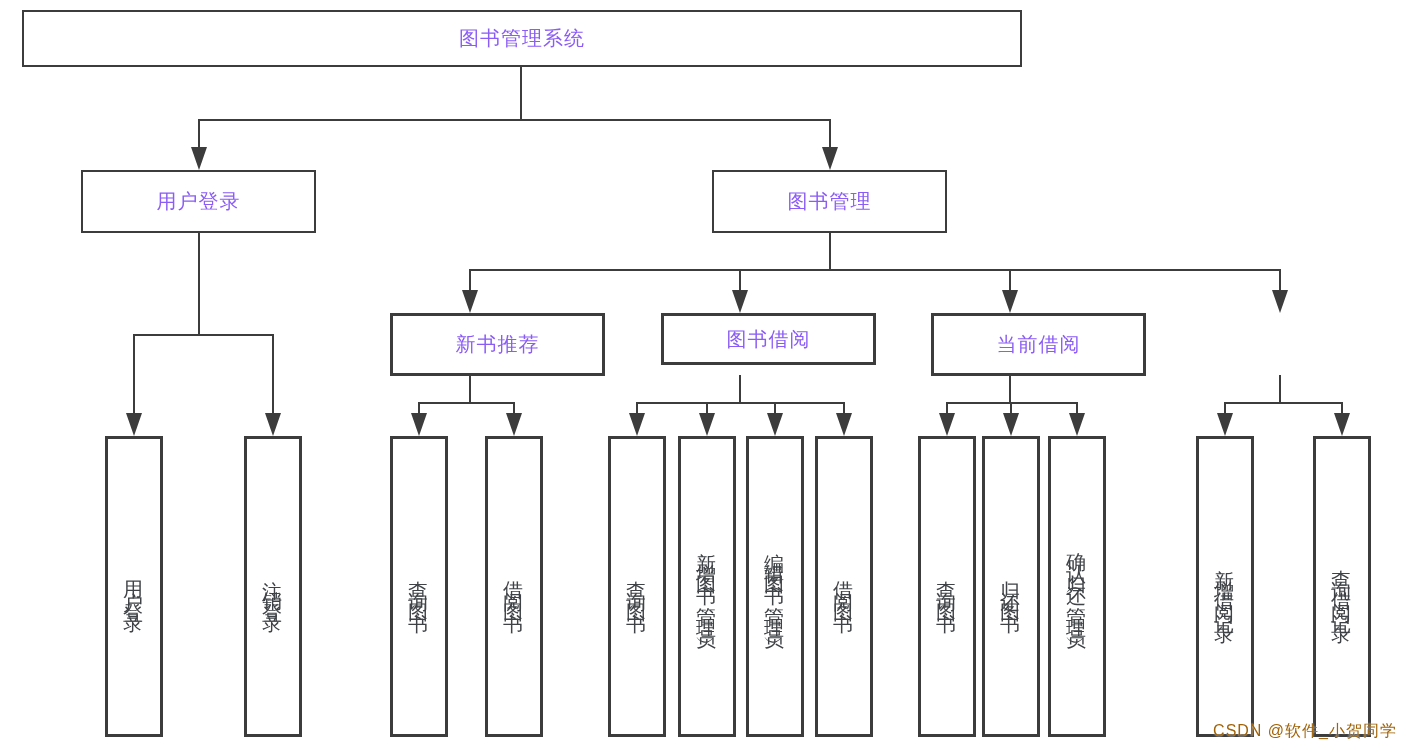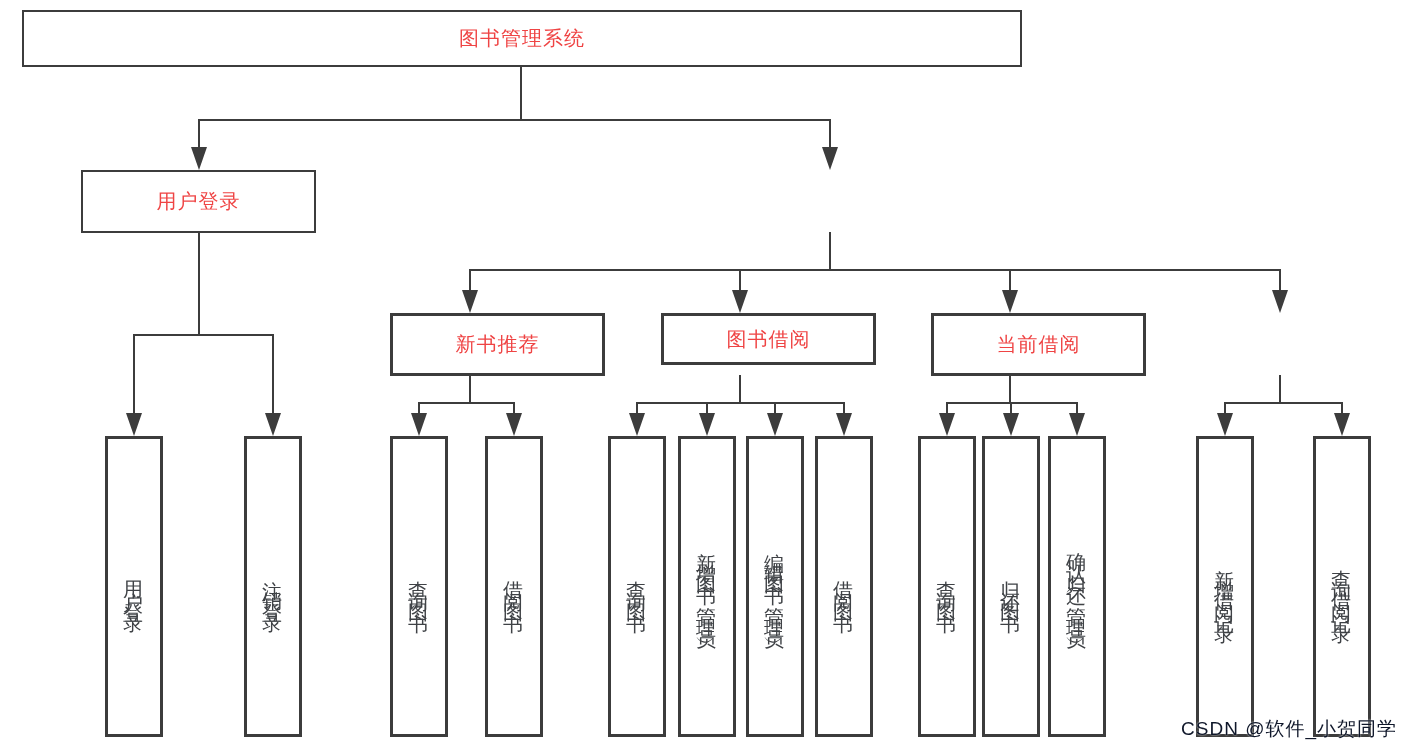--- a/index.html
+++ b/index.html
@@ -12,21 +12,21 @@
     font-family: "Liberation Sans", "DejaVu Sans", sans-serif;
   }
   .box {
     position: absolute;
     box-sizing: border-box;
     background: #ffffff;
     border: 2px solid #3c3c3c;
     display: flex;
     align-items: center;
     justify-content: center;
-    color: #ef4444;
+    color: #8b5cf6;
     font-size: 20px;
     letter-spacing: 1px;
     white-space: nowrap;
   }
   .box.l2 { border-width: 3px; margin-left: 28px; }
   .vbox {
     position: absolute;
     box-sizing: border-box;
     background: #ffffff;
     border: 3px solid #3c3c3c;
@@ -46,42 +46,43 @@
     position: absolute;
     width: 0; height: 0;
     border-left: 8px solid transparent;
     border-right: 8px solid transparent;
     border-top: 23px solid #3c3c3c;
   }
   .watermark {
     position: absolute;
     right: 8px;
     bottom: 5px;
-    font-size: 19px;
-    color: #0f172a;
+    font-size: 16px;
+    color: #a16207;
     text-shadow: 0 0 2px #ffffff;
     letter-spacing: 1px;
     white-space: nowrap;
   }
 </style>
 </head>
 <body>
 
 <div class="canvas">
 
   <div class="box" style="left:22px; top:10px; width:1000px; height:57px;">图书管理系统</div>
 
   <div class="ln" style="left:520px; top:67px; width:2px; height:54px;"></div>
   <div class="ln" style="left:198px; top:119px; width:633px; height:2px;"></div>
   <div class="ln" style="left:198px; top:119px; width:2px; height:30px;"></div>
   <div class="arr" style="left:191px; top:147px;"></div>
   <div class="ln" style="left:829px; top:119px; width:2px; height:30px;"></div>
   <div class="arr" style="left:822px; top:147px;"></div>
 
   <div class="box" style="left:81px; top:170px; width:235px; height:63px;">用户登录</div>
+  <div class="box" style="left:712px; top:170px; width:235px; height:63px;">图书管理</div>
 
   <div class="ln" style="left:198px; top:232px; width:2px; height:104px;"></div>
   <div class="ln" style="left:133px; top:334px; width:141px; height:2px;"></div>
   <div class="ln" style="left:133px; top:334px; width:2px; height:81px;"></div>
   <div class="arr" style="left:126px; top:413px;"></div>
   <div class="ln" style="left:272px; top:334px; width:2px; height:81px;"></div>
   <div class="arr" style="left:265px; top:413px;"></div>
 
   <div class="ln" style="left:829px; top:232px; width:2px; height:39px;"></div>
   <div class="ln" style="left:469px; top:269px; width:812px; height:2px;"></div>

